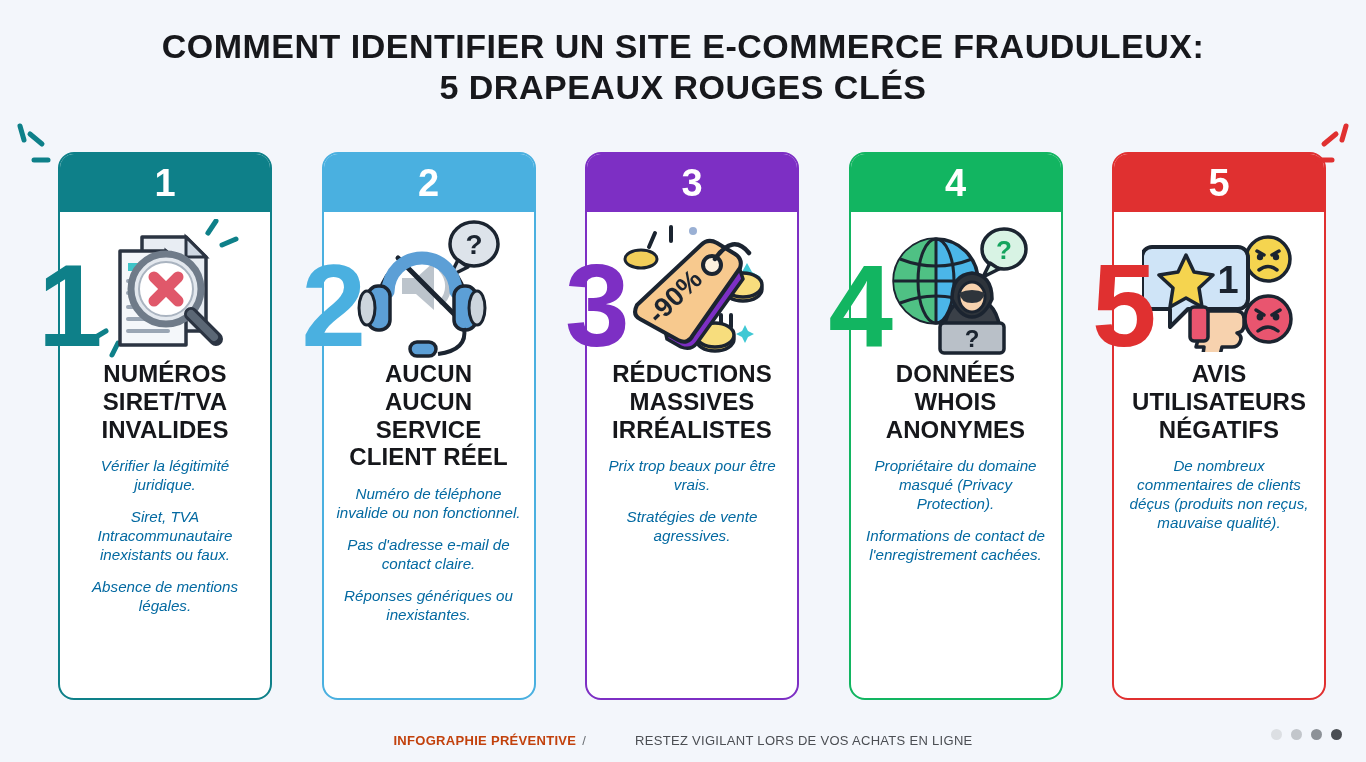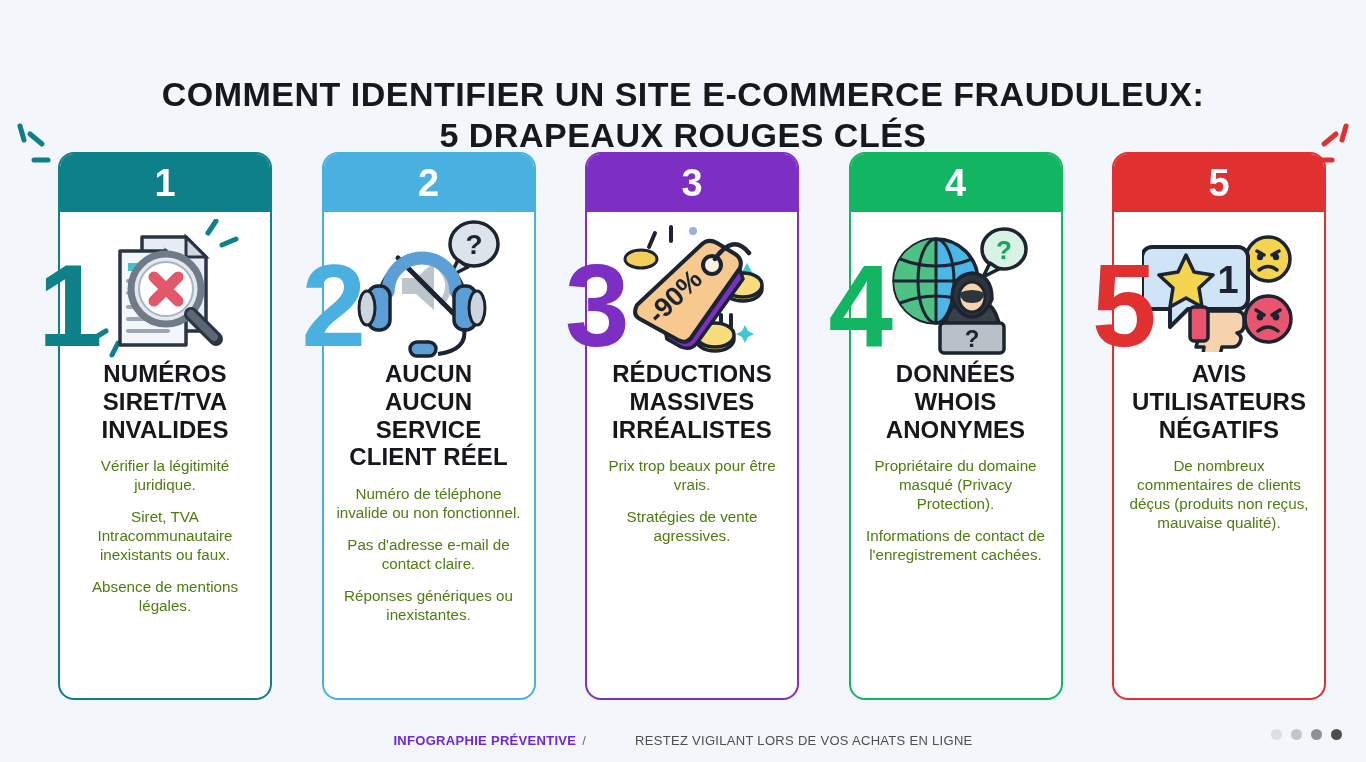--- a/index.html
+++ b/index.html
@@ -11,22 +11,21 @@
     height: 762px;
     background: #f3f6fb;
     font-family: "Liberation Sans", sans-serif;
     overflow: hidden;
     position: relative;
   }
 
   
   .title-block {
     text-align: center;
-    padding-top: 50px;
-    margin-top: 24px;
+    padding-top: 26px;
   }
   .title-line {
     font-weight: bold;
     font-size: 34px;
     letter-spacing: 0.5px;
     color: #17181c;
     line-height: 1.22;
     text-transform: uppercase;
   }
 
@@ -128,37 +127,38 @@
     letter-spacing: 0.1px;
   }
   .card-paras {
     margin-top: 14px;
     width: 100%;
   }
   .card-para {
     text-align: center;
     font-size: 15.2px;
     line-height: 1.24;
-    color: #4d7c0f;
+    color: #0369a1;
     margin-bottom: 13px;
+    font-style: italic;
   }
   .card-para:last-child { margin-bottom: 0; }
 
   
   .footer {
     position: absolute;
     left: 0;
     right: 0;
     bottom: 14px;
     text-align: center;
     font-size: 13px;
     color: #3a3d42;
     letter-spacing: 0.3px;
   }
-  .footer-strong { font-weight: bold; color: #6d28d9; }
+  .footer-strong { font-weight: bold; color: #c2410c; }
   .footer-sep { color: #6c7075; padding: 0 2px; }
   .footer-light { color: #4b4e53; margin-left: 43px; }
 
   .dots {
     position: absolute;
     right: 24px;
     bottom: 22px;
     display: flex;
     gap: 9px;
     align-items: center;

